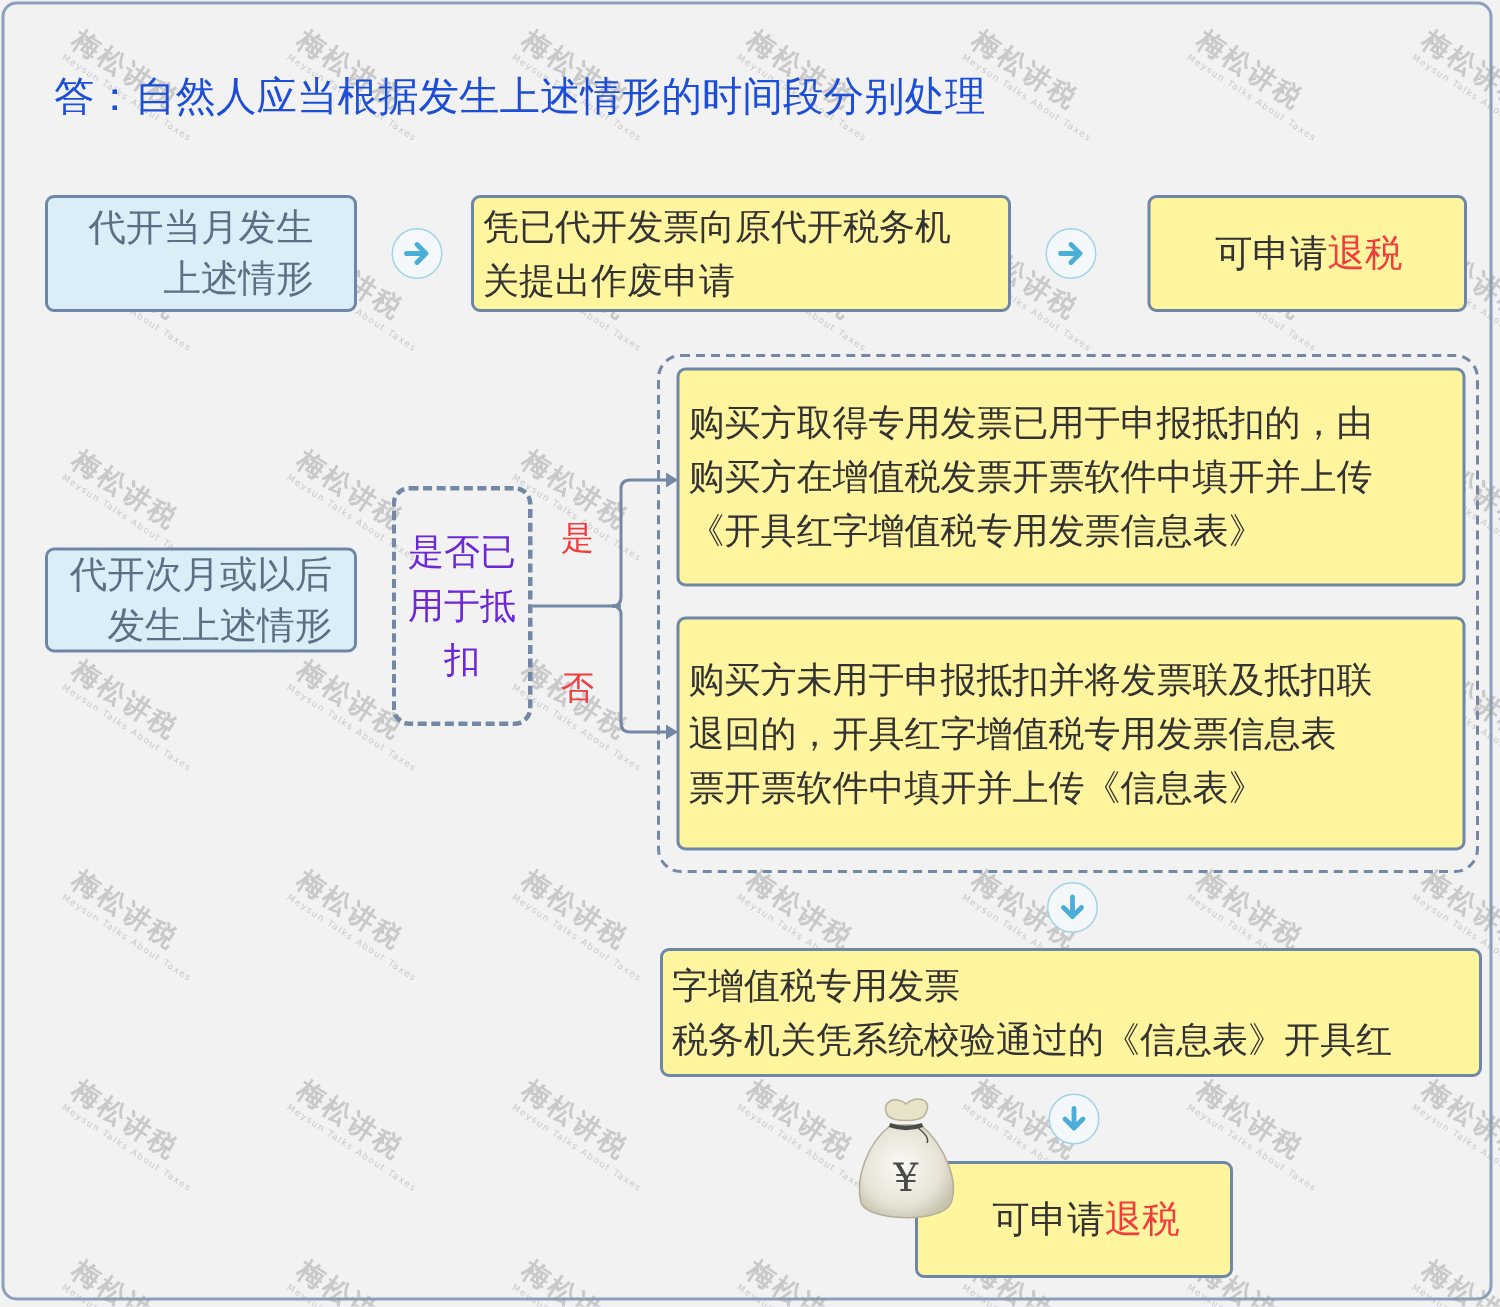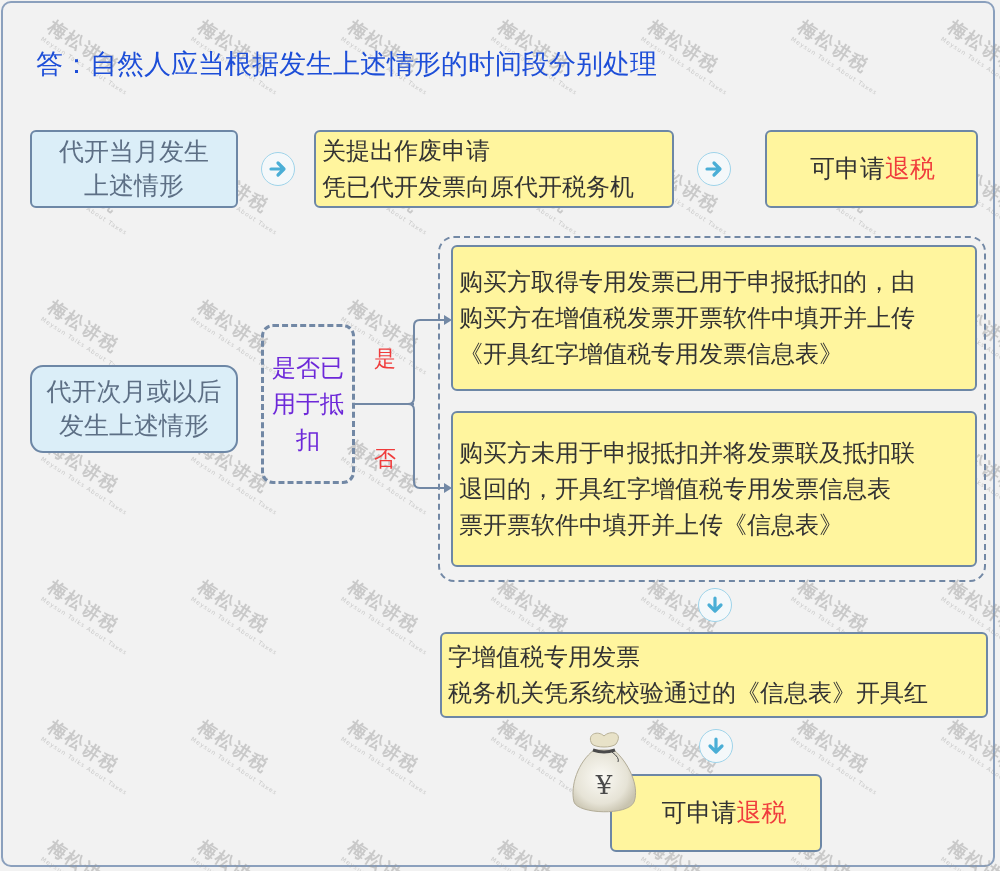--- a/index.html
+++ b/index.html
@@ -14,21 +14,21 @@
     box-sizing: border-box;
   }
   .title {
     position: absolute; left: 36px; top: 46px; font-size: 27px; color: #1d4ed8;
     letter-spacing: 0px; white-space: nowrap;
   }
   .box {
     position: absolute; box-sizing: border-box; border: 2px solid #6d87a6;
     border-radius: 6px; display: flex; align-items: center;
   }
-  .blue { background: #dbeef8; color: #5d6f85; justify-content: center; text-align: center; }
+  .blue { background: #dbeef8; color: #5d6f85; justify-content: center; text-align: right; }
   .yellow { background: #fff59e; color: #333; }
   .box span.t { display: block; }
   .blue .t { font-size: 25px; line-height: 34px; }
   .yellow .t { font-size: 24px; line-height: 36px; padding-left: 6px; padding-right: 4px; }
   .red { color: #f03c3c; }
   .circle {
     position: absolute; width: 34px; height: 34px; border-radius: 50%;
     border: 1.5px solid #9fd4ea; background: #f4f8fa; box-sizing: border-box;
     display: flex; align-items: center; justify-content: center;
   }
@@ -132,36 +132,36 @@
 </div>
 
 <div class="circle" style="left:261px;top:152px;">
   <svg width="20" height="20" viewBox="0 0 20 20">
       <path d="M3 10 H15 M10 4 L16 10 L10 16" stroke="#4aaed6" stroke-width="3.2" fill="none" stroke-linecap="round" stroke-linejoin="round"></path>
     </svg>
 </div>
 
 <div class="box yellow" style="left:314px;top:130px;width:360px;height:78px;">
   <div>
+    <span class="t">凭已代开发票向原代开税务机</span>
     <span class="t">关提出作废申请</span>
-    <span class="t">凭已代开发票向原代开税务机</span>
   </div>
 </div>
 
 <div class="circle" style="left:697px;top:152px;">
   <svg width="20" height="20" viewBox="0 0 20 20">
       <path d="M3 10 H15 M10 4 L16 10 L10 16" stroke="#4aaed6" stroke-width="3.2" fill="none" stroke-linecap="round" stroke-linejoin="round"></path>
     </svg>
 </div>
 
 <div class="box yellow" style="left:765px;top:130px;width:213px;height:78px;justify-content:center;">
   <span class="t" style="font-size:25px;"><span>可申请</span><span class="red">退税</span></span>
 </div>
 
-<div class="box blue" style="left:30px;top:365px;width:208px;height:88px;border-radius:13px;">
+<div class="box blue" style="left:30px;top:365px;width:208px;height:70px;">
   <div>
     <span class="t">代开次月或以后</span>
     <span class="t">发生上述情形</span>
   </div>
 </div>
 
 <div class="decision">
   <div>
     <span style="display:block">是否已</span>
     <span style="display:block">用于抵</span>

